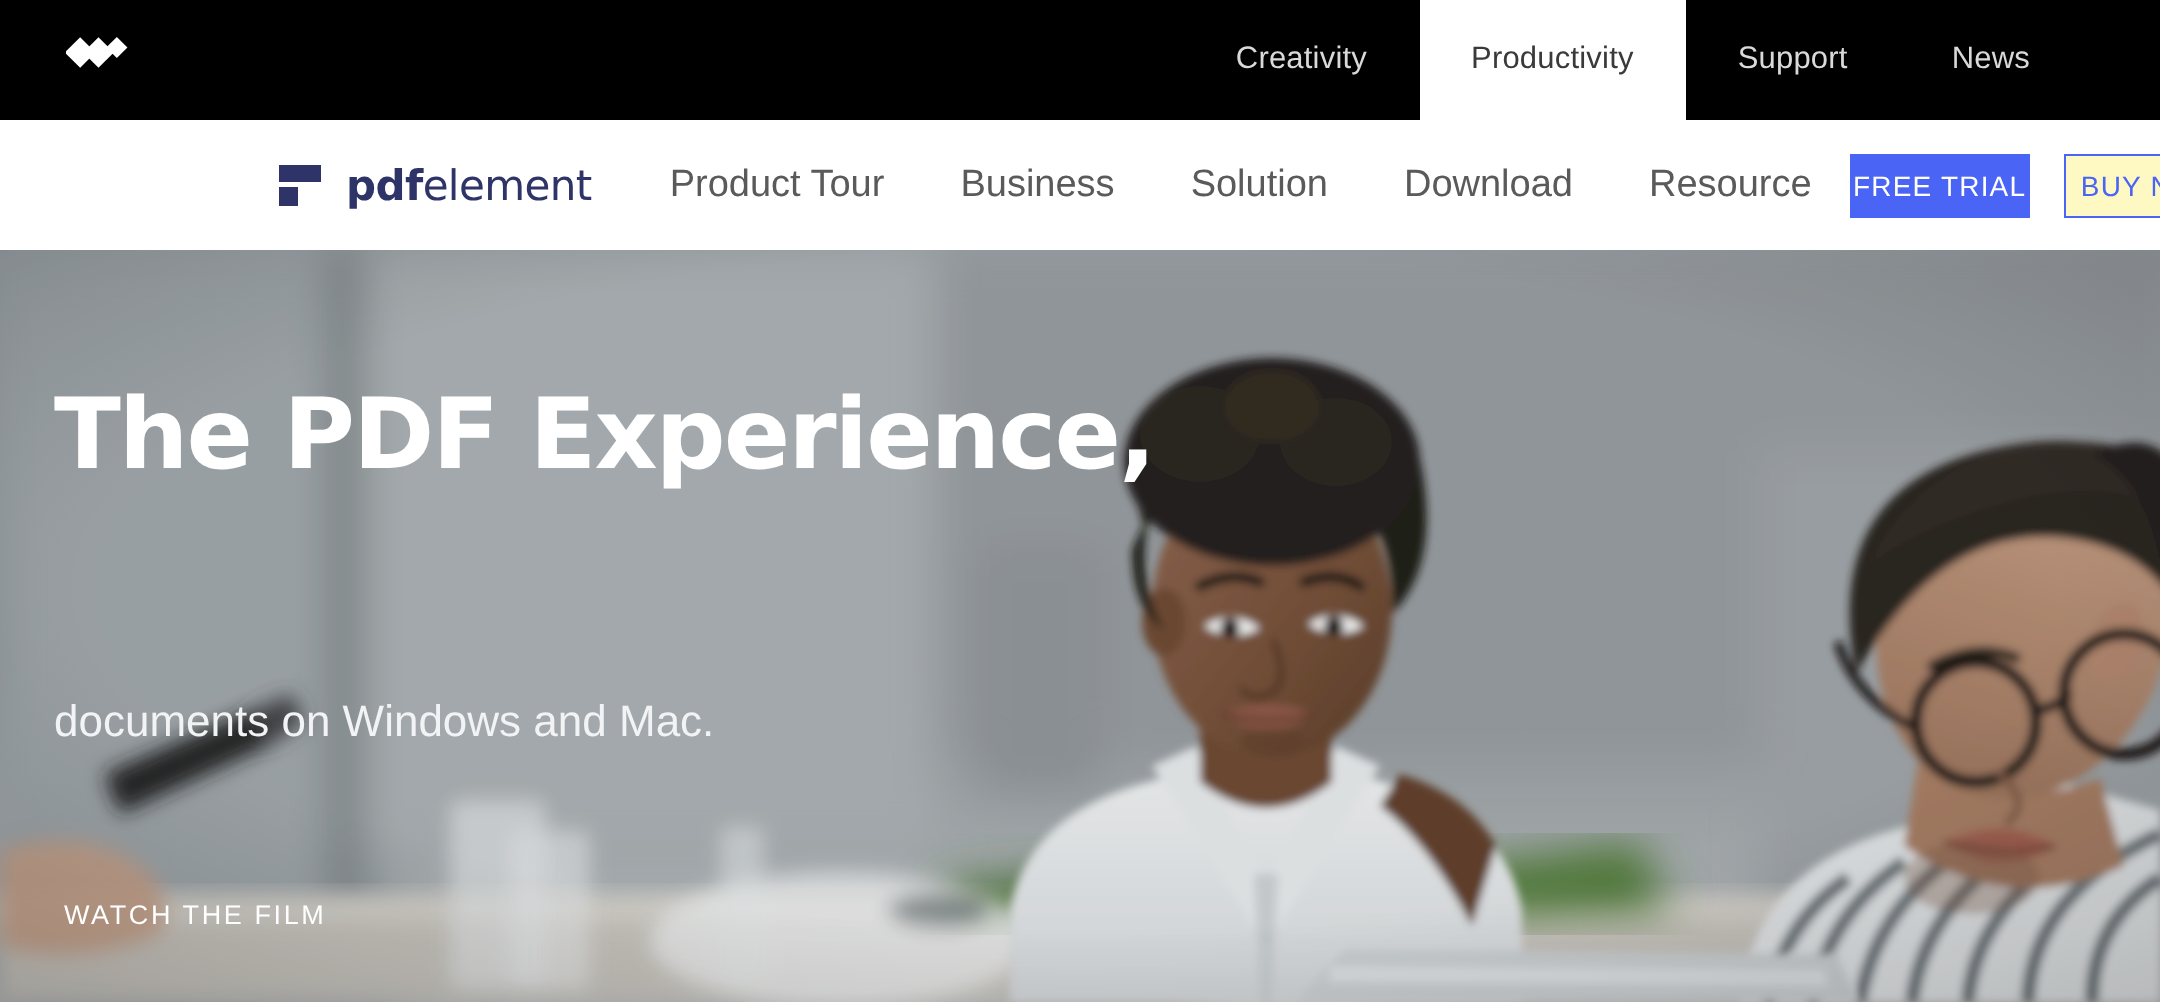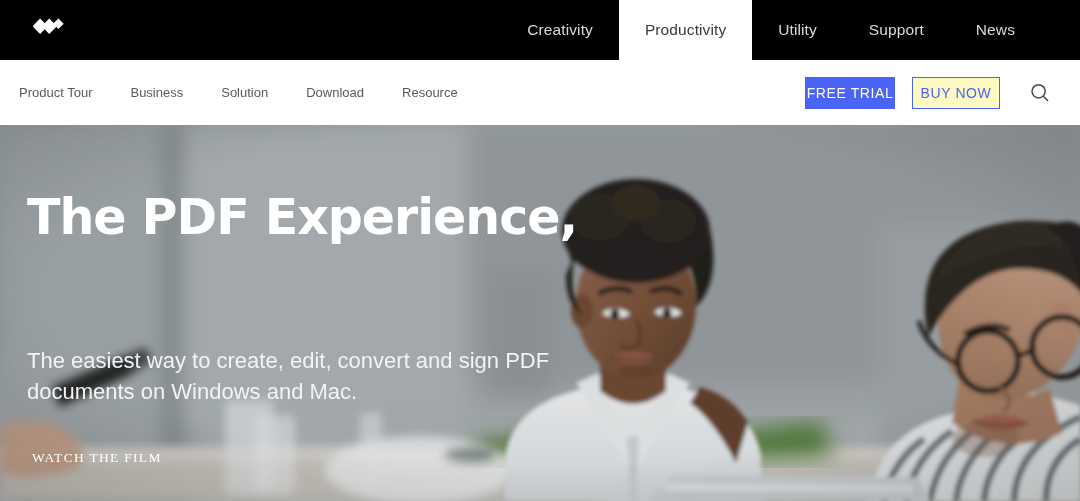--- a/index.html
+++ b/index.html
@@ -40,21 +40,21 @@
   .pdfe-mark{ width:26px; height:26px; display:block; margin-right:8px; }
   .pdfe-word{
     font-size:21px; color:#2e3368; letter-spacing:-.3px;
     font-family:"DejaVu Sans", sans-serif;
   }
   .pdfe-word b{ font-weight:700; }
   .pdfe-word span{ font-weight:400; }
 
   .subnav-links{ display:flex; align-items:center; }
   .subnav-link{
-    font-size:13px; color:#5a5a5a; padding:0 19px; cursor:pointer;
+    font-size:19px; color:#5a5a5a; padding:0 19px; cursor:pointer;
     white-space:nowrap;
     text-align:right;
   }
   .btn-group{ margin-left:auto; display:flex; align-items:center; padding-right:28px; }
   .btn{
     font-size:14px; letter-spacing:.6px; height:32px; display:flex;
     align-items:center; justify-content:center; cursor:pointer; white-space:nowrap;
   }
   .btn-primary{
     background:#4a64f5; color:#fff; width:90px; margin-right:17px;
@@ -82,21 +82,21 @@
     font-family:"DejaVu Sans", sans-serif;
     font-weight:700; font-size:49px; line-height:60px; color:#fff;
     letter-spacing:-1px;
   }
   .hero-sub{
     position:absolute; top:220px; left:0; width:560px;
     font-size:22px; line-height:31px; color:#f2f3f4; font-weight:400;
   }
   .watch-film{
     position:absolute; top:325px; left:5px;
-    font-size:13.5px; letter-spacing:1.3px; color:#ffffff; cursor:pointer;font-family:Liberation Serif, serif;
+    font-size:13.5px; letter-spacing:1.3px; color:#ffffff; cursor:pointer;
   }
 </style>
 </head>
 <body>
 
 <div id="page">
 
   <div class="topbar">
     <div class="brand-logo">
       <svg class="wlogo" viewBox="0 0 48 30">
@@ -107,33 +107,39 @@
     </div>
 
     <div class="topnav">
       <div class="topnav-item">
         <span>Creativity</span>
       </div>
       <div class="topnav-item active">
         <span>Productivity</span>
       </div>
       <div class="topnav-item">
-        <span>Utility</span>
-      </div>
-      <div class="topnav-item">
         <span>Support</span>
       </div>
       <div class="topnav-item last">
         <span>News</span>
       </div>
     </div>
   </div>
 
   <div class="subnav">
 
+    <div class="pdfe-logo">
+      <svg class="pdfe-mark" viewBox="0 0 26 26">
+        <rect x="0.5" y="2.5" width="21" height="8.5" fill="#2e3368"></rect>
+        <rect x="0.5" y="13.5" width="9.5" height="9.5" fill="#2e3368"></rect>
+      </svg>
+      <div class="pdfe-word">
+        <b>pdf</b><span>element</span>
+      </div>
+    </div>
 
     <div class="subnav-links">
       <div class="subnav-link">Product Tour</div>
       <div class="subnav-link">Business</div>
       <div class="subnav-link">Solution</div>
       <div class="subnav-link">Download</div>
       <div class="subnav-link">Resource</div>
     </div>
 
     <div class="btn-group">
@@ -307,20 +313,19 @@
         <rect width="1080" height="376" fill="url(#vign)"></rect>
         <rect width="1080" height="376" fill="#6f7478" opacity="0.1"></rect>
       </svg>
     </div>
 
     <div class="hero-copy">
       <div class="hero-h1">
         <div>The PDF Experience,</div>
       </div>
       <div class="hero-sub">
-        <div>The easiest way to create, edit, convert and sign PDF</div>
         <div>documents on Windows and Mac.</div>
       </div>
       <div class="watch-film">WATCH THE FILM</div>
     </div>
 
   </div>
 </div>
 
 </body></html>

